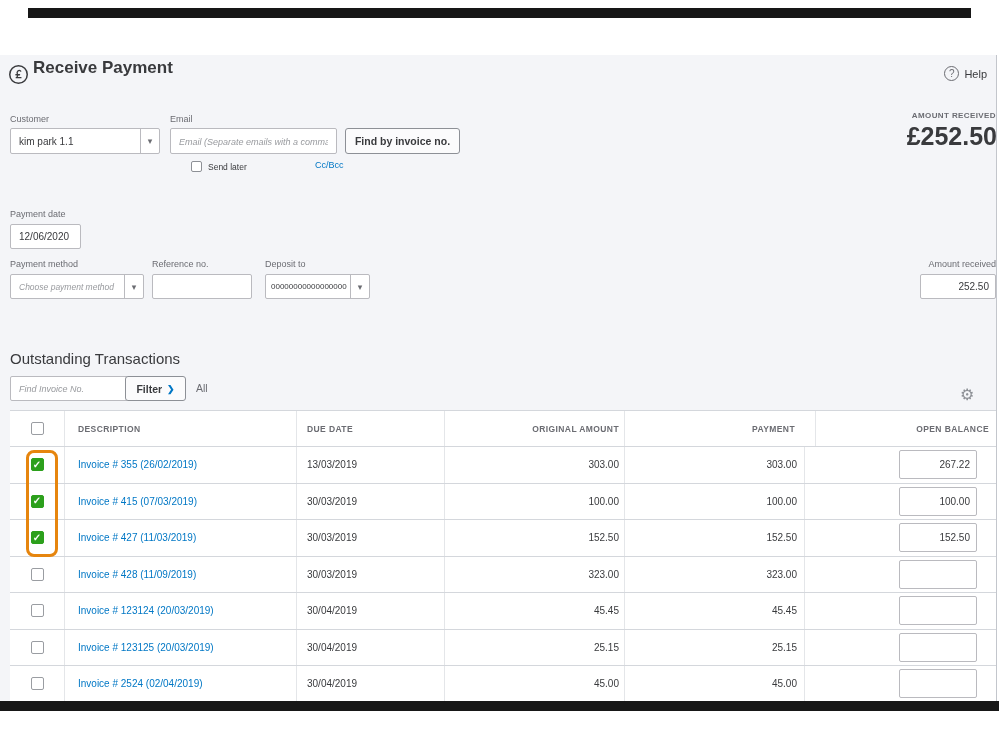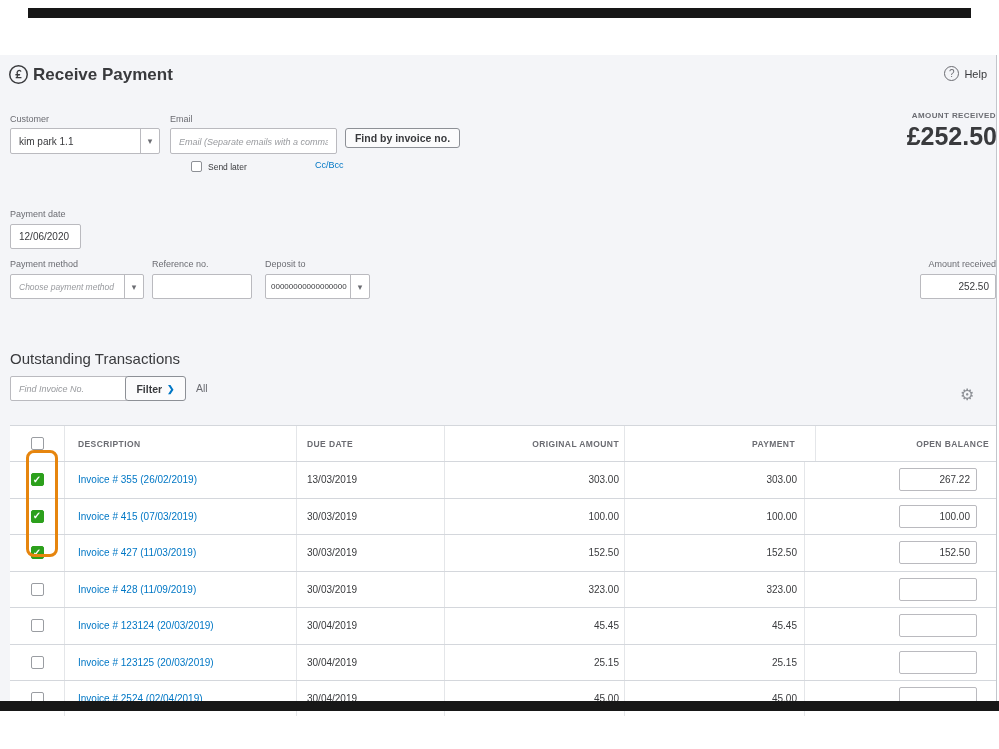--- a/index.html
+++ b/index.html
@@ -8,21 +8,21 @@
 
   .bar { position:absolute; background:#171717; }
   .bar-top { left:28px; top:8px; width:943px; height:10px; }
   .bar-bottom { left:0; top:701px; width:999px; height:10px; }
 
   .content-bg { position:absolute; left:0; top:55px; width:997px; height:646px;
                 background:#f4f5f8; border-right:1px solid #c3c6cc; }
 
   
   .rp-icon { position:absolute; left:8px; top:64px; width:21px; height:21px; }
-  .page-title { position:absolute; left:33px; top:64px; font-size:17px; font-weight:bold;
+  .page-title { position:absolute; left:33px; top:57px; font-size:17px; font-weight:bold;
                 color:#393a3d; line-height:21px; }
   .help { position:absolute; top:66px; right:12px; display:flex; align-items:center; gap:5px; cursor:pointer; }
   .help-q { width:15px; height:15px; border:1px solid #6b6c72; border-radius:50%; color:#6b6c72;
             font-size:10px; display:flex; align-items:center; justify-content:center; }
   .help-label { font-size:11px; color:#393a3d; }
 
   
   .lbl { position:absolute; font-size:9px; color:#6b6c72; }
   .inp { position:absolute; background:#fff; border:1px solid #bababf; border-radius:2px;
          font-family:"Liberation Sans",sans-serif; font-size:10px; color:#393a3d; padding:0 8px; }
@@ -35,21 +35,21 @@
   .sel-arrow { width:19px; align-self:stretch; border-left:1px solid #bababf; color:#6b6c72;
                font-size:9px; display:flex; align-items:center; justify-content:center; }
 
   .lbl-customer { left:10px; top:114px; }
   .sel-customer { left:10px; top:128px; width:150px; height:26px; }
   .lbl-email { left:170px; top:114px; }
   .inp-email { left:170px; top:128px; width:167px; height:26px; }
   .btn { position:absolute; background:#fbfbfc; border:1px solid #8d9096; border-radius:3px;
          font-family:"Liberation Sans",sans-serif; font-size:10.5px; font-weight:bold; color:#393a3d;
          display:flex; align-items:center; justify-content:center; gap:5px; cursor:pointer; }
-  .btn-find-invoice { left:345px; top:128px; width:115px; height:20px; }
+  .btn-find-invoice { left:345px; top:128px; width:115px; height:26px; }
 
   .send-later { position:absolute; left:170px; top:161px; display:flex; align-items:center; gap:6px; cursor:pointer;margin-left:21px; }
   .cb-small { width:11px; height:11px; border:1px solid #8d9096; border-radius:2px; background:#fff; }
   .send-later-label { font-size:8.5px; color:#393a3d; }
   .ccbcc { position:absolute; left:315px; top:160px; font-size:9px; color:#0077c5; cursor:pointer; }
 
   .amt-caption { position:absolute; top:111px; right:3px; font-size:8px; font-weight:bold;
                  letter-spacing:.4px; color:#6b6c72; }
   .amt-value { position:absolute; top:122px; right:2px; font-size:25px; font-weight:bold; color:#393a3d; }
 
@@ -66,42 +66,42 @@
 
   
   .ot-title { position:absolute; left:10px; top:350px; font-size:15px; color:#393a3d; font-weight:normal; }
   .inp-findinv { left:10px; top:376px; width:118px; height:25px; }
   .btn-filter { left:125px; top:376px; width:61px; height:25px; }
   .filter-chevron { color:#0077c5; font-size:9px; font-weight:bold; }
   .all-label { position:absolute; left:196px; top:382px; font-size:10.5px; color:#6b6c72; }
   .gear { position:absolute; left:960px; top:387px; font-size:16px; color:#8d9096; cursor:pointer; line-height:1; }
 
   
-  .table { position:absolute; left:10px; top:425px; width:986px; height:291px; background:#fff;
+  .table { position:absolute; left:10px; top:410px; width:986px; height:291px; background:#fff;
            border-top:1px solid #d4d7dc; overflow:hidden; }
   .thead, .trow { display:flex; border-bottom:1px solid #d4d7dc; background:#fff; }
   .thead { height:36px; }
   .trow { height:36.5px; }
   .c { display:flex; align-items:center; border-right:1px solid #e4e6e9; height:100%; }
   .c:last-child { border-right:none; }
   .c-check { width:55px; justify-content:center; }
   .c-desc { width:232px; padding-left:13px; }
   .c-due { width:148px; padding-left:10px; }
   .c-orig { width:180px; justify-content:flex-end; padding-right:5px; }
   .c-open { width:180px; justify-content:flex-end; padding-right:7px; }
   .c-pay { width:191px; justify-content:flex-end; padding-right:19px; }
   .thead .c { font-size:8.5px; font-weight:bold; letter-spacing:.4px; color:#6b6c72; }
   .thead .c-pay { padding-right:20px; }
   .trow .c { font-size:10px; color:#393a3d; }
   .link { color:#0077c5; text-decoration:none; cursor:pointer; }
   .cbx { width:13px; height:13px; border:1px solid #9a9da2; border-radius:2px; background:#fff;
          display:flex; align-items:center; justify-content:center; cursor:pointer; }
   .cbx.checked { background:#2ca01c; border-color:#2ca01c; }
   .cbx.checked::after { content:"✓"; color:#fff; font-size:10px; font-weight:bold; line-height:1; }
-  .pay-input { width:78px; height:23px; border:1px solid #bababf; border-radius:2px; background:#fff;
+  .pay-input { width:78px; height:29px; border:1px solid #bababf; border-radius:2px; background:#fff;
                text-align:right; padding:0 6px; font-family:"Liberation Sans",sans-serif;
                font-size:10px; color:#393a3d; }
 
   .highlight { position:absolute; left:26px; top:450px; width:32px; height:107px;
                border:3px solid #e6850e; border-radius:8px; pointer-events:none; }
 </style>
 </head>
 <body>
 
 <div class="page">

